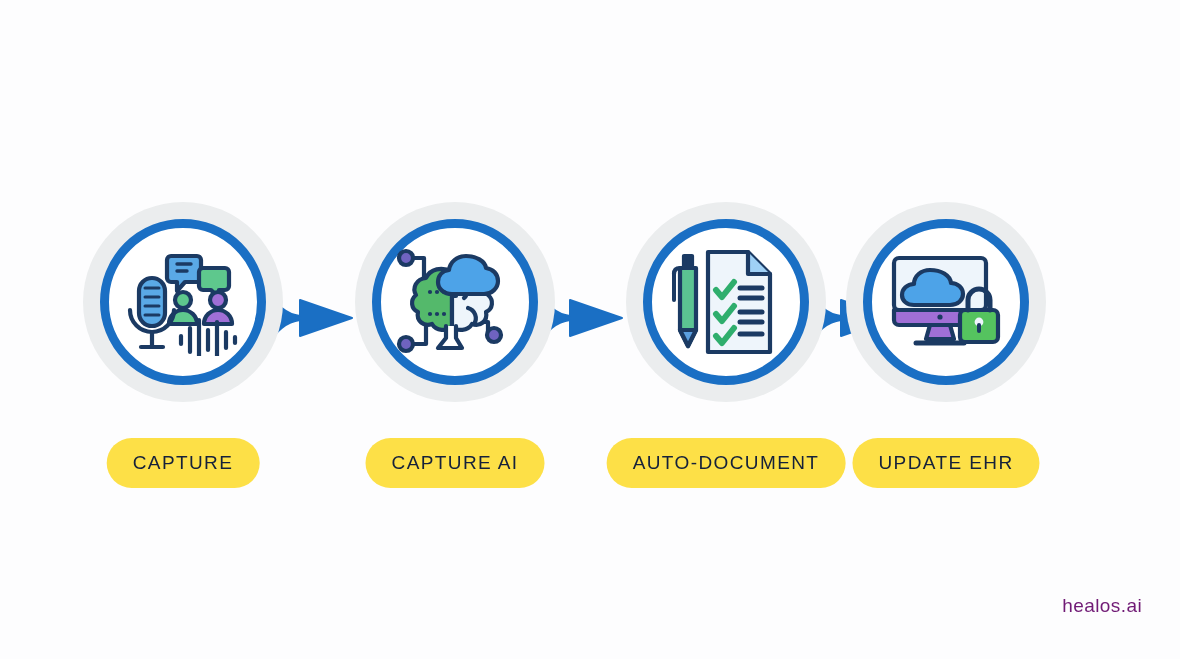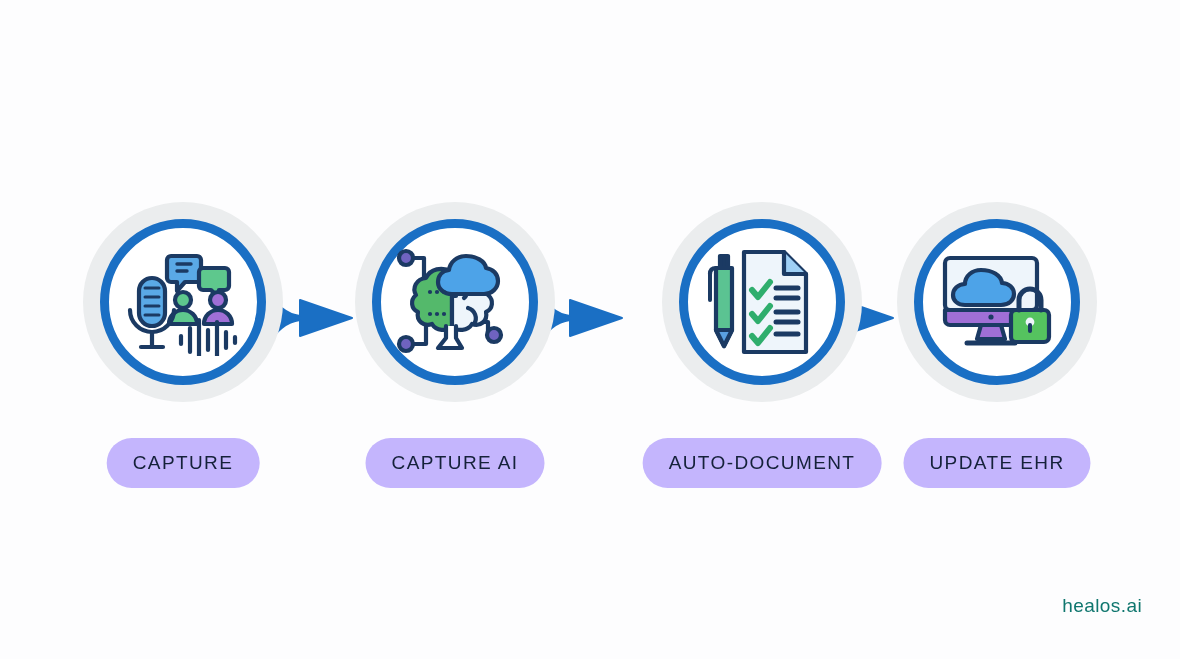--- a/index.html
+++ b/index.html
@@ -29,42 +29,42 @@
   }
   .icon-wrap{
     position:absolute;left:27px;top:27px;width:166px;height:166px;
     display:flex;align-items:center;justify-content:center;
   }
   .icon-wrap svg{display:block;}
 
   
   .pill{
     position:absolute;top:246px;left:50%;transform:translateX(-50%);
-    background:#c4b5fd;
+    background:#fde047;
     border-radius:26px;
     height:50px;
     display:flex;align-items:center;justify-content:center;
     padding:0 26px;
     white-space:nowrap;
   }
   .pill-text{
     font-size:19px;
     letter-spacing:1.4px;
     color:#15213a;
     font-weight:500;
     font-family:"Liberation Sans", sans-serif;
   }
 
   
   .arrow{position:absolute;top:270px;}
 
   
   .watermark{
     position:absolute;right:38px;bottom:42px;
-    font-size:19px;color:#0f766e;letter-spacing:.4px;
+    font-size:19px;color:#701a75;letter-spacing:.4px;
     font-family:"Liberation Sans", sans-serif;
   }
 </style>
 </head>
 <body>
 
 <div id="canvas">
   <div class="stage">
 
     <div class="arrow" style="left:248px;">
@@ -156,21 +156,21 @@
               <circle cx="41" cy="68" r="2.1"></circle>
               <circle cx="48" cy="68" r="2.1"></circle>
           </g>
         </svg>
       </div>
       <div class="pill">
         <span class="pill-text">CAPTURE AI</span>
       </div>
     </div>
 
-    <div class="step" style="left:652px;text-decoration:underline;">
+    <div class="step" style="left:616px;text-decoration:underline;">
       <div class="halo"></div>
       <div class="ring"></div>
       <div class="icon-wrap">
         <svg width="112" height="112" viewBox="0 0 112 112" aria-hidden="true">
           <g stroke="#1b3a63" stroke-width="4.2" stroke-linecap="round" stroke-linejoin="round">
 
             <path d="M38 6 h40 l22 22 v78 h-62 z" fill="#eef5fb"></path>
             <path d="M78 6 v22 h22" fill="#9fd0f5"></path>
 
             <path d="M10 22 h16 v62 l-8 16 l-8 -16 z" fill="#5bc392"></path>
@@ -193,21 +193,21 @@
               <path d="M70 76 h22"></path>
             <path d="M70 88 h22"></path>
           </g>
         </svg>
       </div>
       <div class="pill">
         <span class="pill-text">AUTO-DOCUMENT</span>
       </div>
     </div>
 
-    <div class="step" style="left:887px;">
+    <div class="step" style="left:836px;">
       <div class="halo"></div>
       <div class="ring"></div>
       <div class="icon-wrap">
         <svg width="116" height="100" viewBox="0 0 116 100" aria-hidden="true">
           <g stroke="#1b3a63" stroke-width="4.2" stroke-linecap="round" stroke-linejoin="round">
 
             <rect x="6" y="6" width="92" height="52" rx="5" fill="#eef5fb"></rect>
 
             <path d="M6 58 h92 v10 a5 5 0 0 1 -5 5 h-82 a5 5 0 0 1 -5 -5 z" fill="#a06fd6"></path>
             <circle cx="52" cy="65" r="2.6" fill="#1b3a63" stroke="none"></circle>

